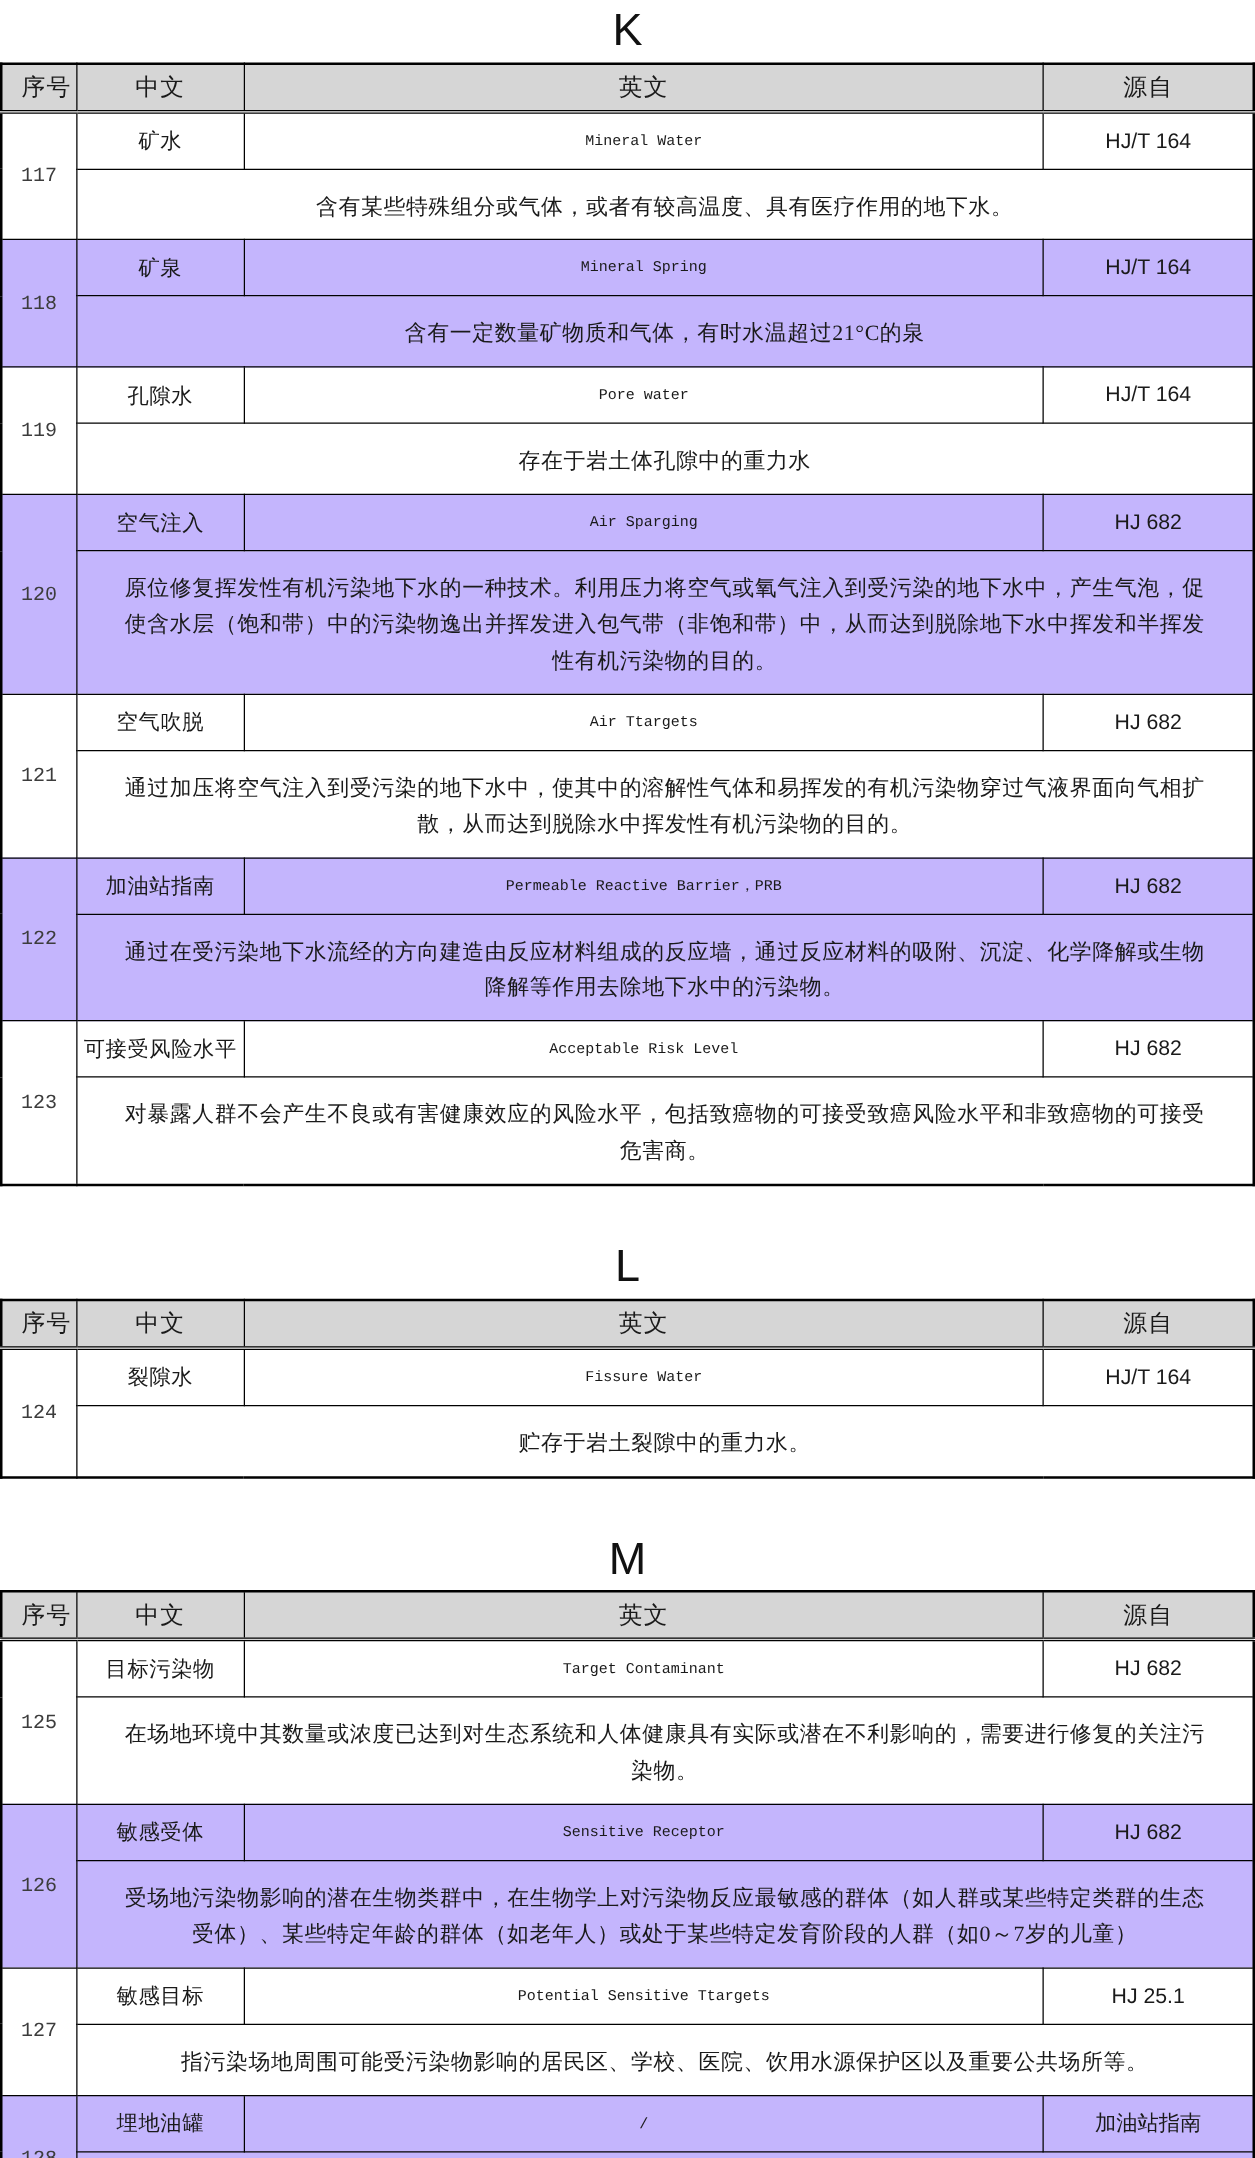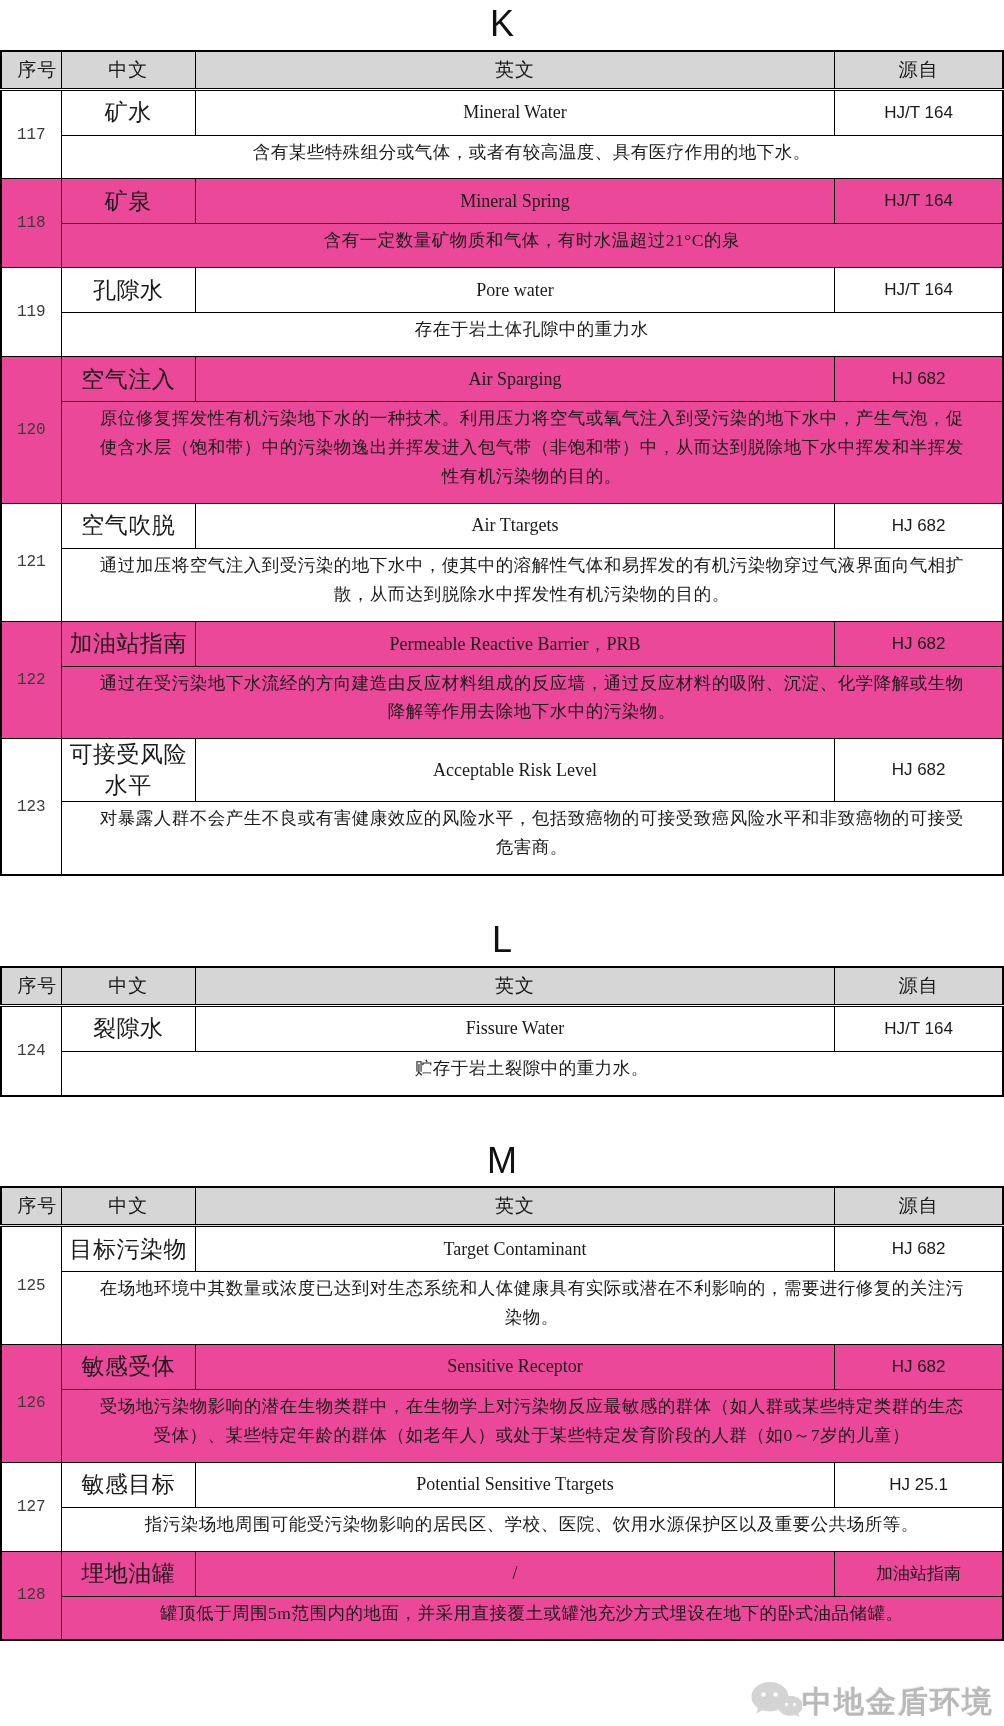--- a/index.html
+++ b/index.html
@@ -47,44 +47,44 @@
     height: 36px;
     font-size: 19px;
     font-weight: normal;
     border-bottom: 3px double #000;
     letter-spacing: 1px;
   }
   .col-no  { width: 60px; padding-left: 12px; }
   .col-cn  { width: 134px; font-family: Liberation Serif, serif; }
   .col-en  { width: 638px; }
   .col-src { width: 168px; }
-  tr.shaded td { background: #ec4899; }
+  tr.shaded td { background: #c4b5fd; }
   td.no-cell {
     font-size: 16px;
     color: #3c3c3c;
     font-family: Liberation Mono, monospace;
   }
   td.cn-cell {
-    font-size: 23px;
+    font-size: 17px;
     height: 44px;
     letter-spacing: 0.5px;
   }
   td.en-cell {
-    font-family: Liberation Serif, serif;
-    font-size: 18px;
+    font-family: Liberation Mono, monospace;
+    font-size: 12px;
   }
   td.src-cell {
     font-family: "Liberation Sans", "DejaVu Sans", sans-serif;
     font-size: 17px;
     margin-top: 20px;
   }
   td.def-cell {
     font-size: 17.5px;
     line-height: 1.65;
-    padding: 2px 34px 12px 34px;
+    padding: 15px 34px 12px 34px;
     letter-spacing: 0.5px;
   }
   .watermark {
     position: absolute;
     right: 10px;
     bottom: 2px;
     display: flex;
     align-items: center;
     gap: 0;
     opacity: 0.78;

